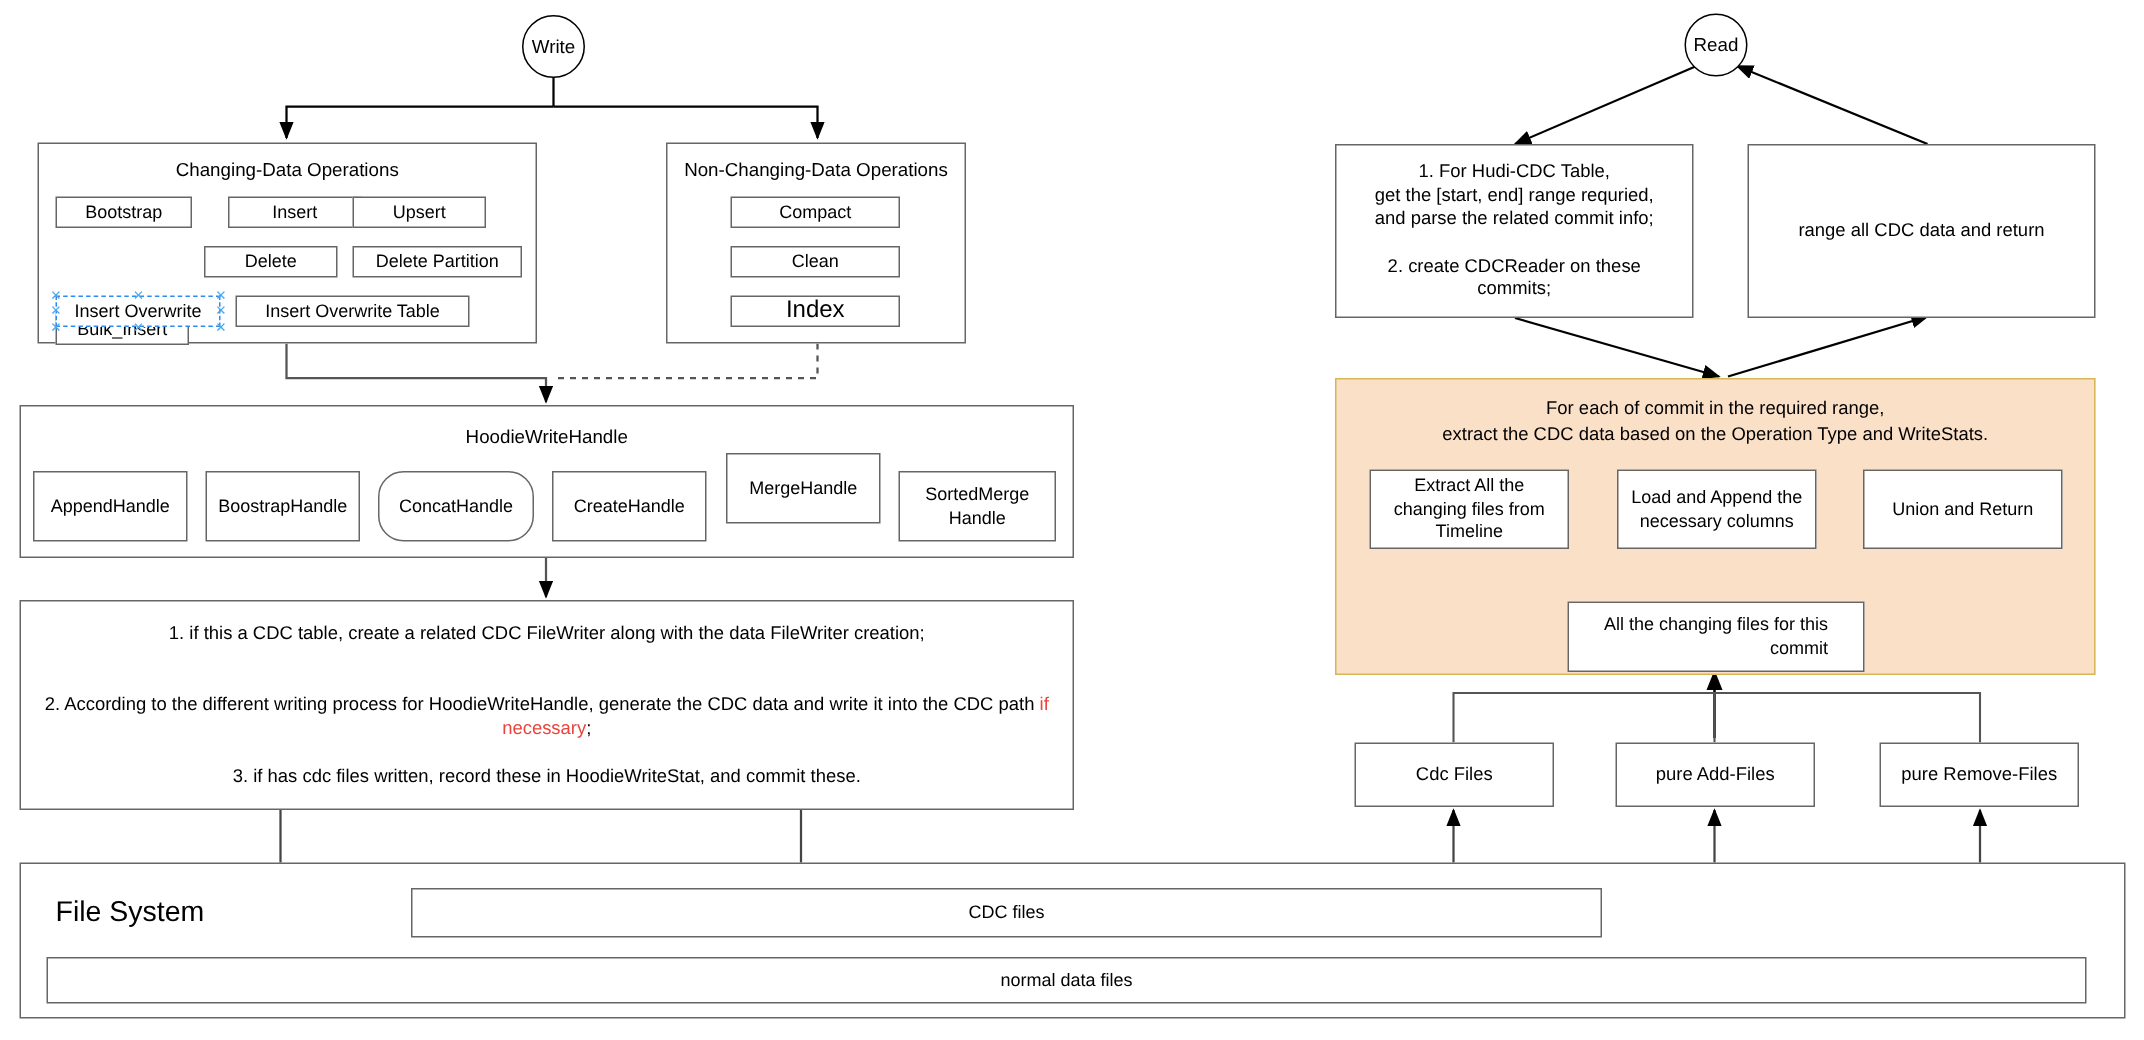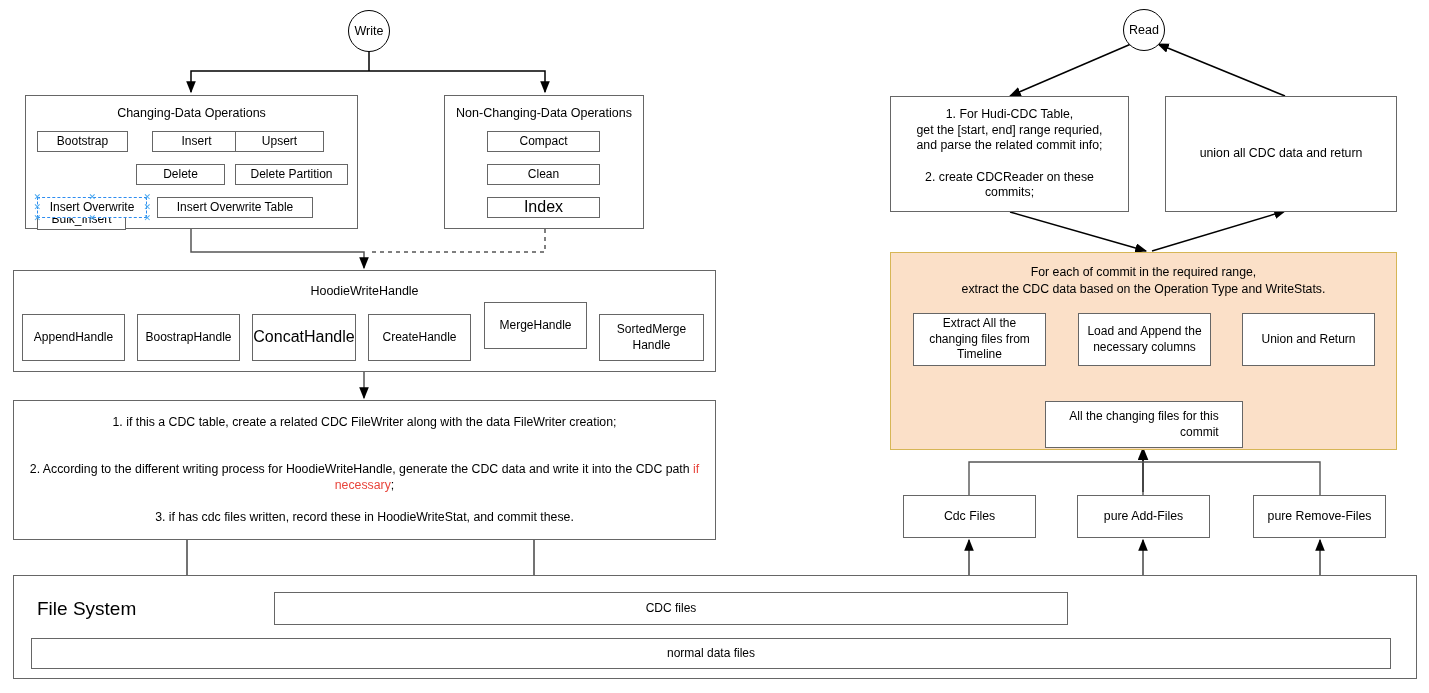--- a/index.html
+++ b/index.html
@@ -159,21 +159,21 @@
   </div>
   <div class="node thin" style="left:487px;top:131px;width:113px;height:21px;font-size:12px;">Compact</div>
   <div class="node thin" style="left:487px;top:164px;width:113px;height:21px;font-size:12px;">Clean</div>
   <div class="node thin" style="left:487px;top:197px;width:113px;height:21px;font-size:16px;">Index</div>
 
   <div class="node group" style="left:13px;top:270px;width:703px;height:102px;">
     <div class="group-title" style="top:12px;font-size:12.5px;">HoodieWriteHandle</div>
   </div>
   <div class="node" style="left:22px;top:314px;width:103px;height:47px;font-size:12px;">AppendHandle</div>
   <div class="node" style="left:137px;top:314px;width:103px;height:47px;font-size:12px;">BoostrapHandle</div>
-  <div class="node" style="left:252px;top:314px;width:104px;height:47px;font-size:16px;">ConcatHandle</div>
+  <div class="node" style="left:252px;top:314px;width:104px;height:47px;font-size:12px;border-radius:17px;">ConcatHandle</div>
   <div class="node" style="left:368px;top:314px;width:103px;height:47px;font-size:12px;">CreateHandle</div>
   <div class="node" style="left:484px;top:302px;width:103px;height:47px;font-size:12px;">MergeHandle</div>
   <div class="node" style="left:599px;top:314px;width:105px;height:47px;font-size:12px;">SortedMerge
 Handle</div>
 
   <div class="node" style="left:13px;top:400px;width:703px;height:140px;flex-direction:column;
               justify-content:center;padding:8px 14px;font-size:12.3px;">
     <div style="margin-bottom:16px;">1. if this a CDC table, create a related CDC FileWriter along with the data FileWriter creation;</div>
     <div style="margin-bottom:16px;">
       <span>2. According to the different writing process for HoodieWriteHandle, generate the CDC data and write it into the CDC path </span><span class="red">if necessary</span><span>;</span>
@@ -189,21 +189,21 @@
   <div class="node ellipse" style="left:1123px;top:9px;width:42px;height:42px;font-size:12.5px;">
     <span>Read</span>
   </div>
 
   <div class="node" style="left:890px;top:96px;width:239px;height:116px;font-size:12.3px;padding:4px 8px;">1. For Hudi-CDC Table,
 get the [start, end] range requried,
 and parse the related commit info;
 
 2. create CDCReader on these commits;</div>
 
-  <div class="node" style="left:1165px;top:96px;width:232px;height:116px;font-size:12.3px;padding:4px 8px;">union all CDC data and return</div>
+  <div class="node" style="left:1165px;top:96px;width:232px;height:116px;font-size:12.3px;padding:4px 8px;">range all CDC data and return</div>
 
   <div class="node orange-panel group" style="left:890px;top:252px;width:507px;height:198px;">
     <div class="group-title" style="top:11px;font-size:12.3px;line-height:1.35;white-space:pre-line;">For each of commit in the required range,
 extract the CDC data based on the Operation Type and WriteStats.</div>
   </div>
   <div class="node inner-white" style="left:913px;top:313px;width:133px;height:53px;font-size:12px;">Extract All the
 changing files from
 Timeline</div>
   <div class="node inner-white" style="left:1078px;top:313px;width:133px;height:53px;font-size:12px;">Load and Append the
 necessary columns</div>

